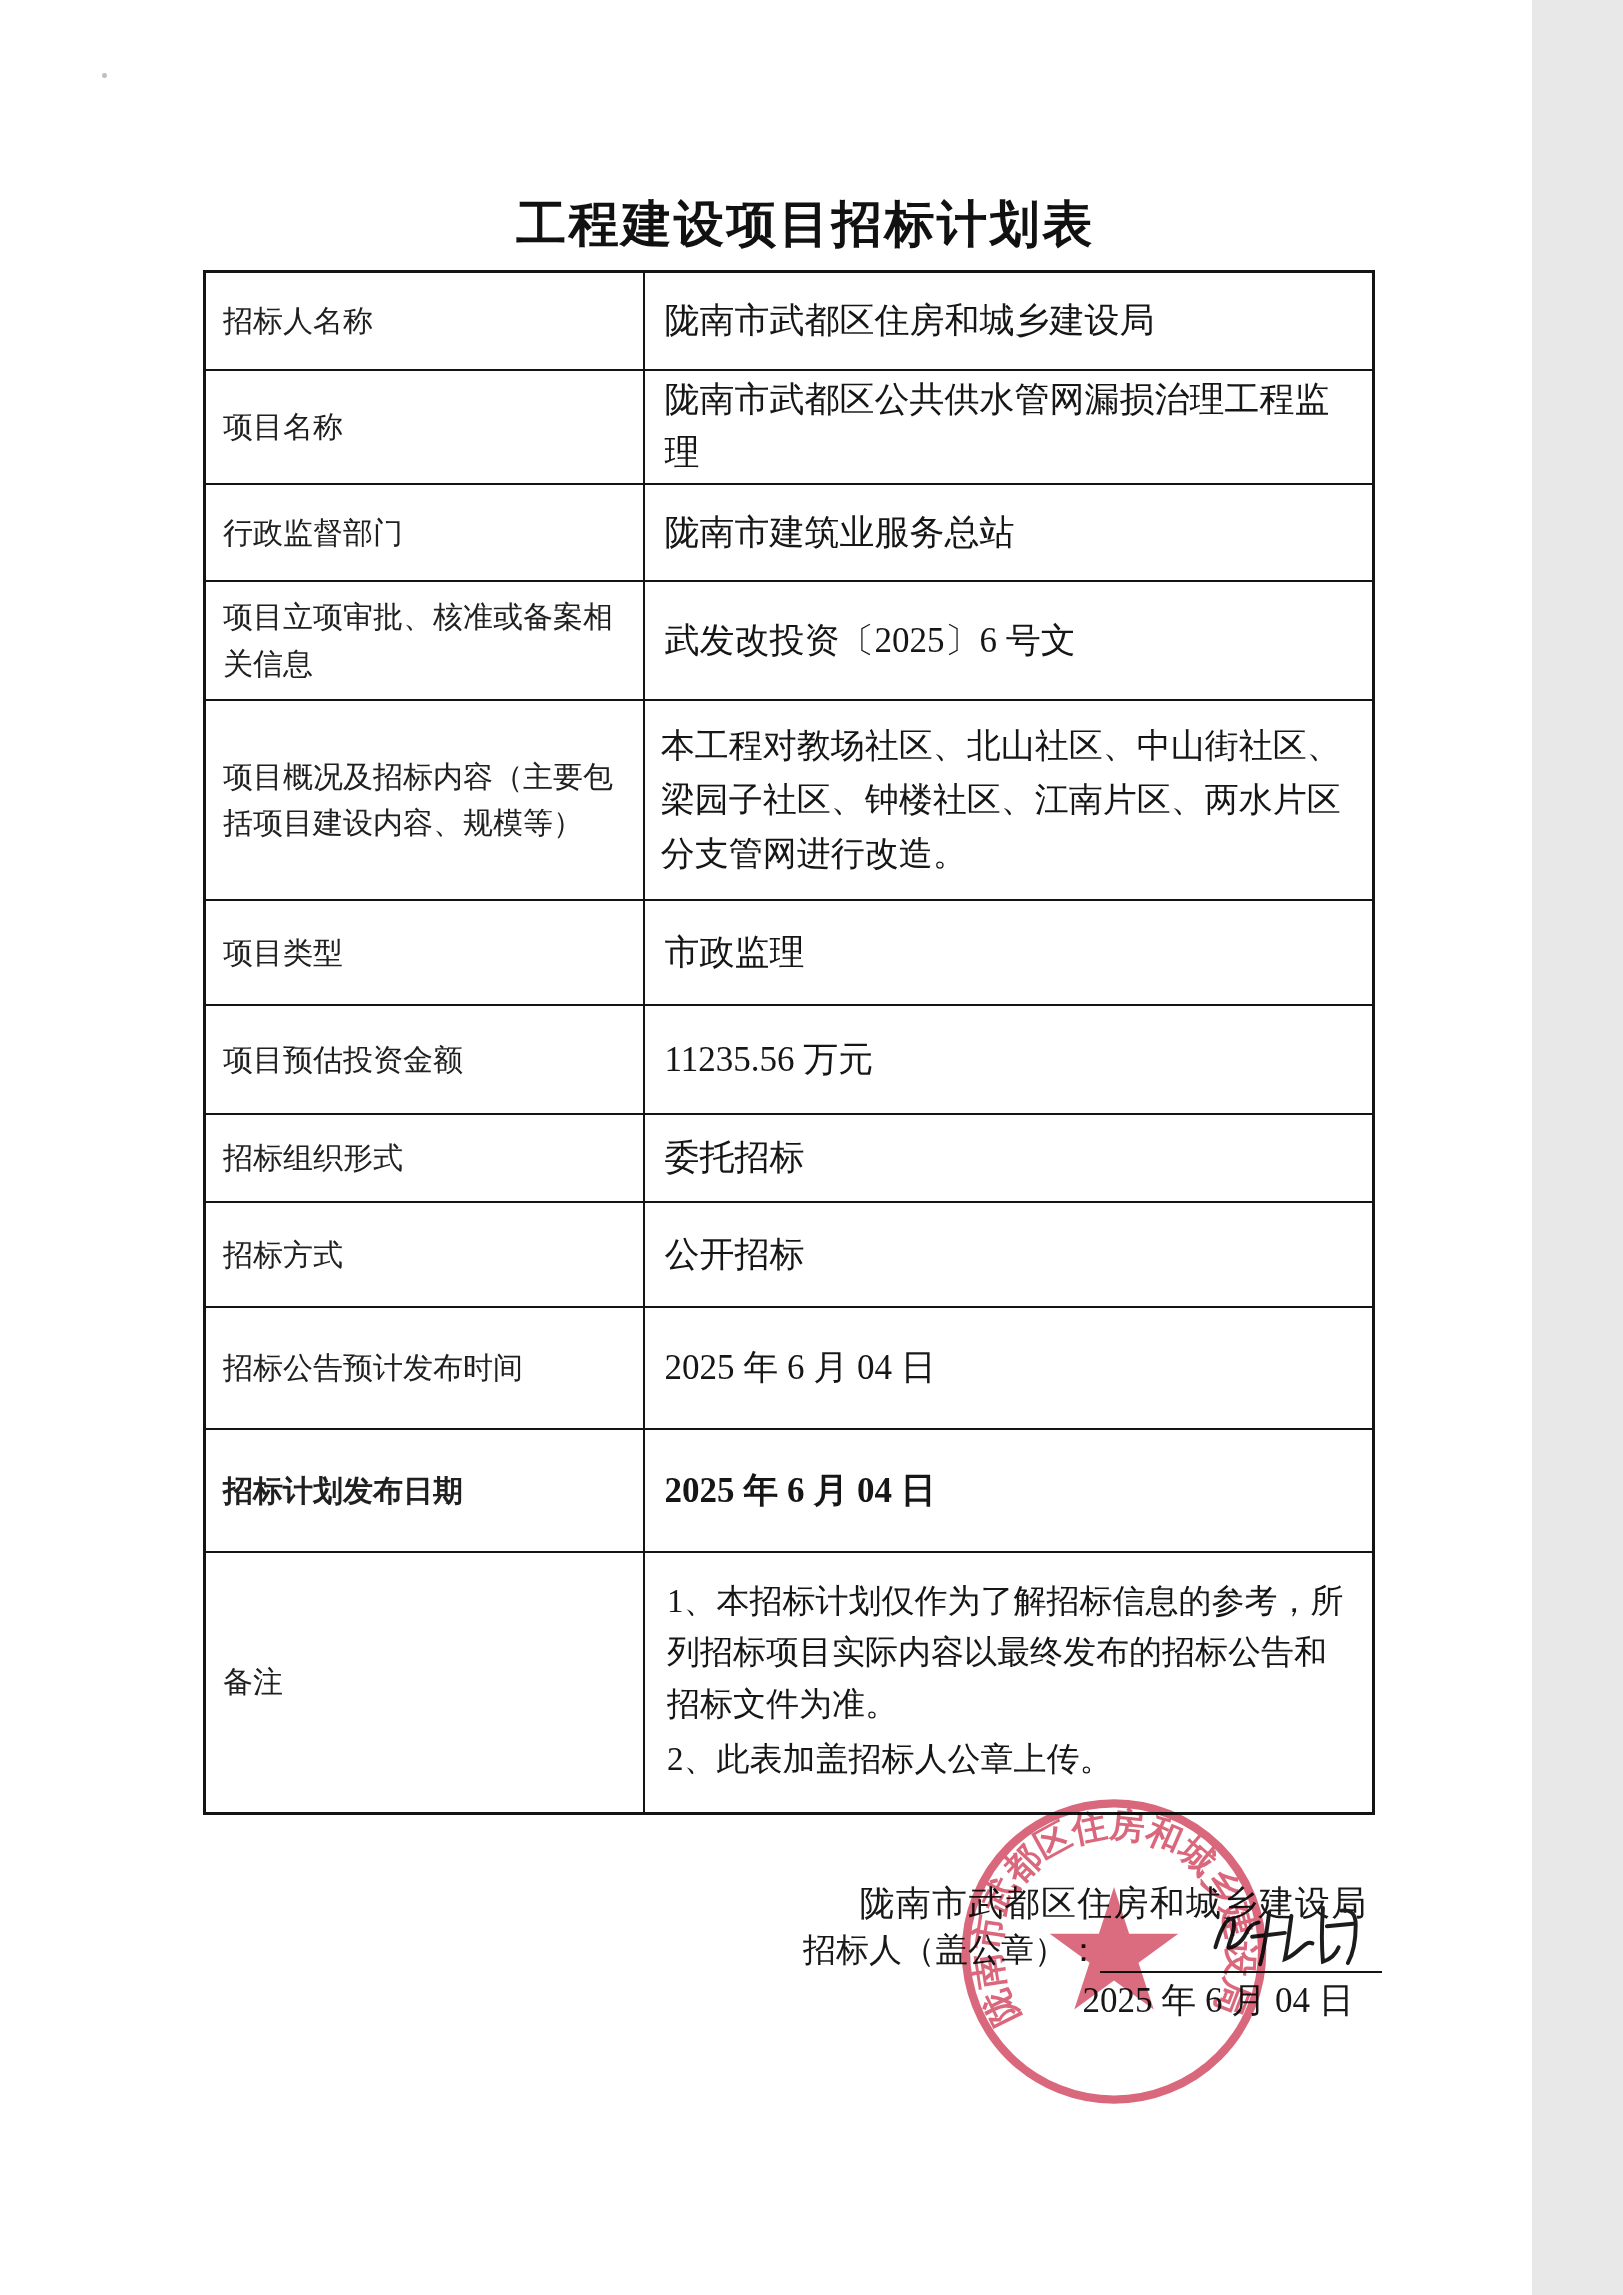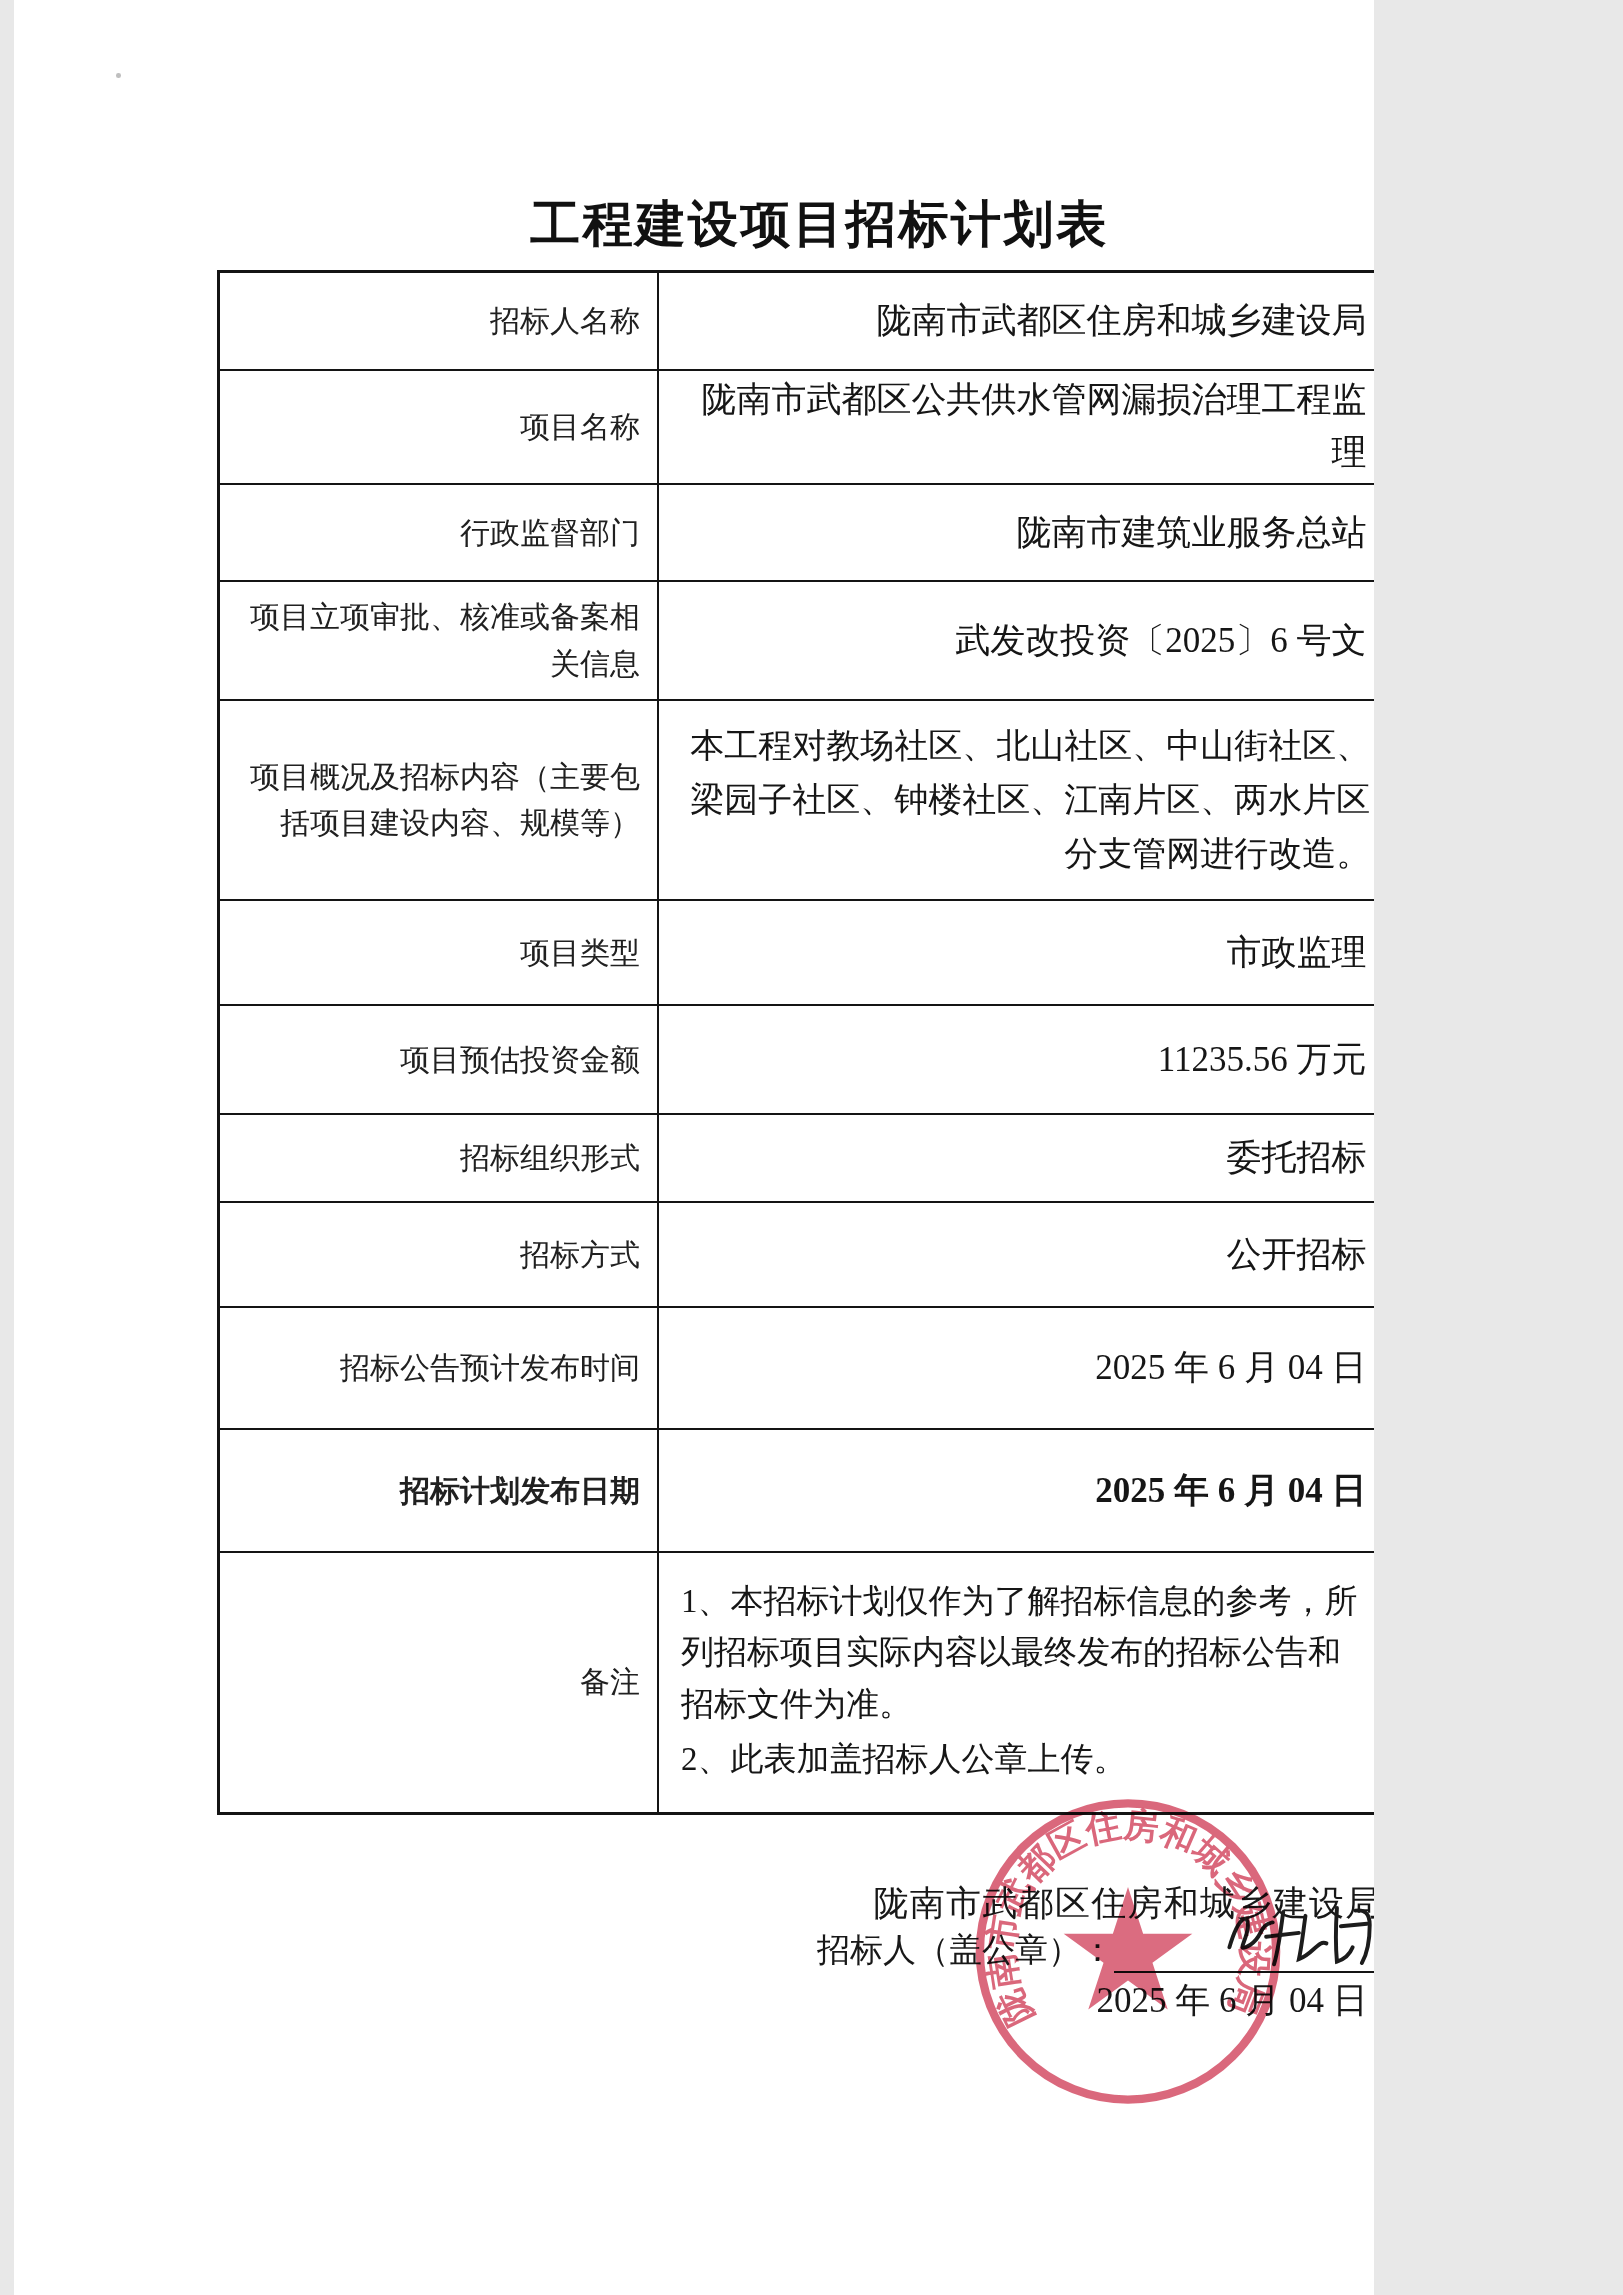--- a/index.html
+++ b/index.html
@@ -1,41 +1,40 @@
 <!DOCTYPE html>
 <html style="font-size:10.5px"><head>
 <meta charset="utf-8">
 <style>
   html,body{margin:0;padding:0;background:#e8e8e8;}
   .page{
     position:relative;
-    width:1360px;height:2295px;
+    width:1532px;height:2295px;
     background:#ffffff;
     font-family:"Liberation Serif","DejaVu Serif",serif;
     color:#1b1b1b;
     overflow:hidden;
-    margin-left:14px;
   }
   .speck{position:absolute;left:102px;top:73px;width:4.6px;height:4.6px;border-radius:50%;background:#8a8a8a;opacity:.55;}
   .doc-title{
     position:absolute;top:191px;left:0;width:1611px;
     text-align:center;
     font-size:50px;font-weight:bold;letter-spacing:2.6px;
     color:#111;
   }
   table.plan{
     position:absolute;left:203px;top:270px;
     width:1172px;
     border-collapse:collapse;table-layout:fixed;
     border:3.3px solid #141414;
   }
   table.plan td{
     border:2px solid #141414;
     vertical-align:middle;
-    text-align:right;
+    text-align:left;
     overflow:hidden;
   }
   td.lbl{width:403px;font-size:30px;line-height:1.55;padding:3.9px 17px;color:#202020;}
   td.val{font-size:35px;line-height:1.5;padding:3.9px 19.6px;color:#161616;}
   tr.r1{height:98px;} tr.r2{height:107px;} tr.r3{height:97px;}
   tr.r4{height:119px;} tr.r5{height:200px;} tr.r6{height:105px;}
   tr.r7{height:109px;} tr.r8{height:88px;padding-left:16px;} tr.r9{height:105px;}
   tr.r10{height:122px;padding-left:8px;} tr.r11{height:123px;font-weight:bold;} tr.r12{height:208px;}
   tr.r5 td.val{font-size:34px;line-height:1.6;padding:6.5px 15.7px;}
   tr.r12 td.val{text-align:left;font-size:33px;line-height:1.55;padding:23px 22px;}

